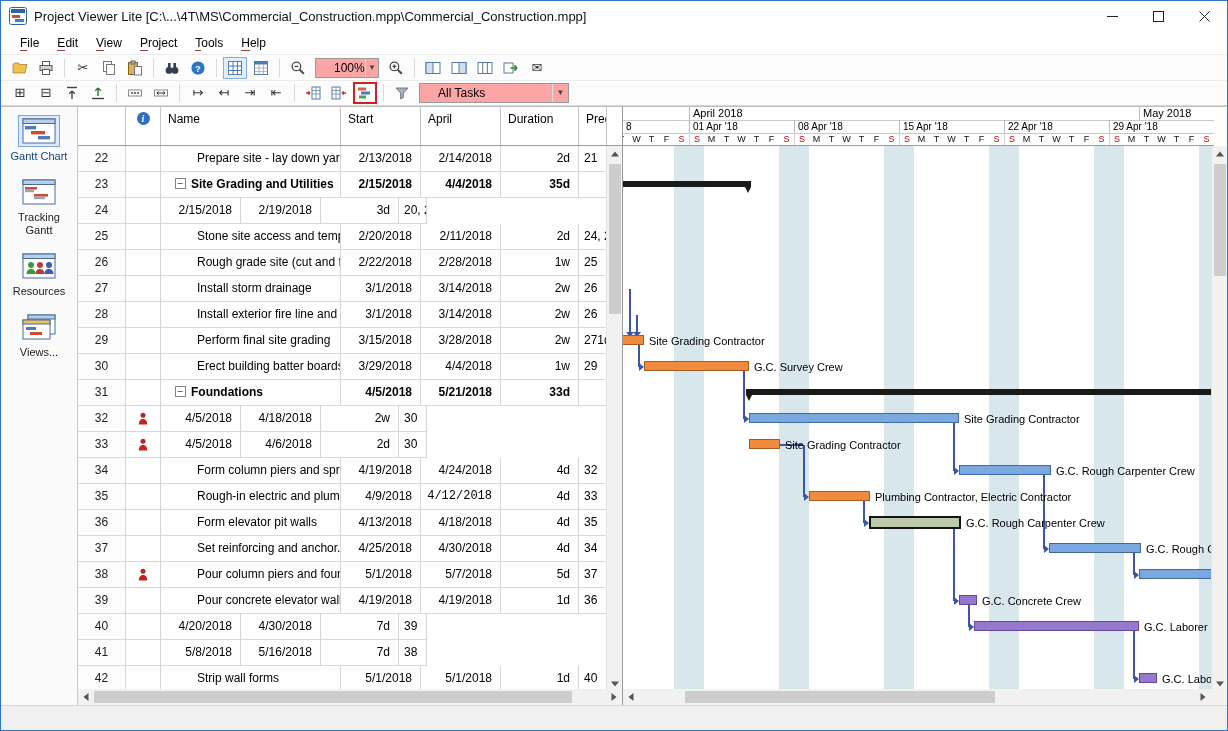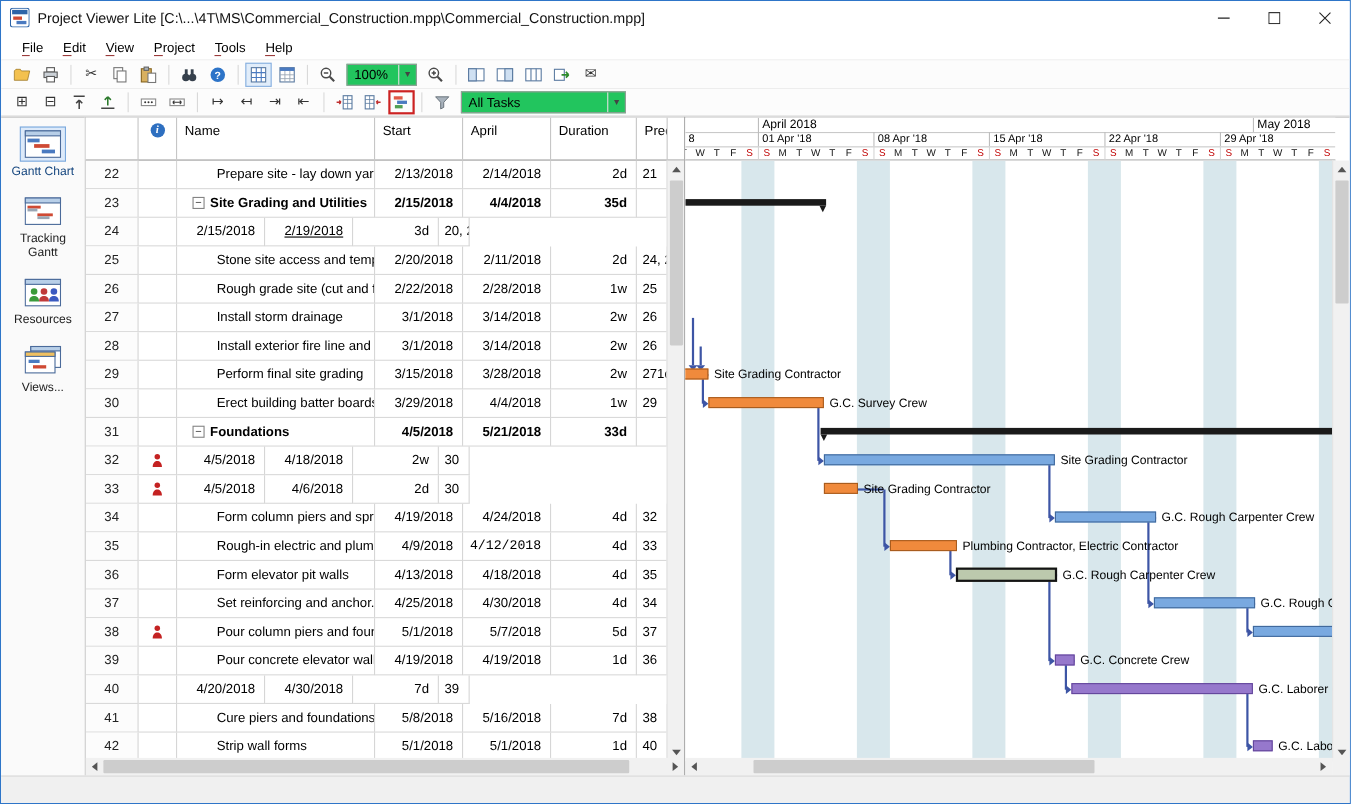--- a/index.html
+++ b/index.html
@@ -15,21 +15,21 @@
 .mu{border-bottom:1px solid #9b3b3b}
 .tb{position:absolute;left:0;right:0;background:#fcfcfc;display:flex;align-items:center;padding-left:6px}
 .tb1{top:54px;height:26px;border-bottom:1px solid #ededed}
 .tb2{top:80px;height:25px;border-bottom:1px solid #d6d6d6}
 .tbtn{width:24px;height:22px;display:inline-flex;align-items:center;justify-content:center;border:1px solid transparent;margin:0 1px;cursor:default}
 .tbtn svg{width:16px;height:16px}
 .tbtn.pressed{border:1px solid #86aede;background:#e1edfa}
 .tbtn.crit{border:2px solid #cc2222}
 .glyph{font-size:13px;color:#333;font-family:"DejaVu Sans",sans-serif;line-height:16px}
 .tbsep{width:1px;height:18px;background:#d9d9d9;margin:0 5px}
-.combo{height:20px;border:1px solid #9a9a9a;background:#22c55e;font-size:12px;display:inline-flex;align-items:center;padding-left:6px;margin:0 4px;color:#000}
+.combo{height:20px;border:1px solid #9a9a9a;background:#fca5a5;font-size:12px;display:inline-flex;align-items:center;padding-left:18px;margin:0 4px;color:#000}
 .combo .caret{margin-left:auto;width:16px;text-align:center;color:#444;font-size:8px;border-left:1px solid #e0e0e0;line-height:18px}
 .zoom-combo{width:64px}
 .filter-combo{width:150px}
 .sidebar{position:absolute;top:105px;left:0;width:76px;bottom:25px;background:#fafafa;border-top:1px solid #c0c0c0;display:flex;flex-direction:column;align-items:center;padding-top:8px}
 .sb-item{display:flex;flex-direction:column;align-items:center;margin-bottom:13px}
 .sb-icon{width:42px;height:32px;display:flex;align-items:center;justify-content:center;border:1px solid transparent}
 .sb-icon svg{width:34px;height:26px}
 .sb-item.selected .sb-icon{border:1px solid #7aa8dc;background:#ddeafa}
 .sb-label{font-size:11px;color:#222;margin-top:3px;text-align:center;width:70px;line-height:13px}
 .sb-item.selected .sb-label{color:#14457e}
@@ -403,21 +403,21 @@
           <div class="tcell tname tname-sum" style="width: 180px;"><span class="collapse-box">−</span><span>Site Grading and Utilities</span></div>
           <div class="tcell tr-right bold" style="width: 80px;">2/15/2018</div>
           <div class="tcell tr-right bold" style="width: 80px;">4/4/2018</div>
           <div class="tcell tr-right bold" style="width: 78px;">35d</div>
           <div class="tcell tpred" style="width: 28px;"></div>
         </div>
         <div class="trow">
           <div class="tcell tnum" style="width: 48px;">24</div>
           <div class="tcell tinfo" style="width: 35px;"></div>
           <div class="tcell tr-right" style="width: 80px;">2/15/2018</div>
-          <div class="tcell tr-right" style="width: 80px; text-decoration: underline;">2/19/2018</div>
+          <div class="tcell tr-right" style="width: 80px;">2/19/2018</div>
           <div class="tcell tr-right" style="width: 78px;">3d</div>
           <div class="tcell tpred" style="width: 28px;">20, 22</div>
         </div>
         <div class="trow">
           <div class="tcell tnum" style="width: 48px;">25</div>
           <div class="tcell tinfo" style="width: 35px;"></div>
           <div class="tcell tname" style="width: 180px;"><span>Stone site access and temp...</span></div>
           <div class="tcell tr-right" style="width: 80px;">2/20/2018</div>
           <div class="tcell tr-right" style="width: 80px;">2/11/2018</div>
           <div class="tcell tr-right" style="width: 78px;">2d</div>
@@ -572,21 +572,20 @@
           <div class="tcell tnum" style="width: 48px;">40</div>
           <div class="tcell tinfo" style="width: 35px;"></div>
           <div class="tcell tr-right" style="width: 80px;">4/20/2018</div>
           <div class="tcell tr-right" style="width: 80px;">4/30/2018</div>
           <div class="tcell tr-right" style="width: 78px;">7d</div>
           <div class="tcell tpred" style="width: 28px;">39</div>
         </div>
         <div class="trow">
           <div class="tcell tnum" style="width: 48px;">41</div>
           <div class="tcell tinfo" style="width: 35px;"></div>
-          <div class="tcell tname" style="width: 180px;"><span>Cure piers and foundations</span></div>
           <div class="tcell tr-right" style="width: 80px;">5/8/2018</div>
           <div class="tcell tr-right" style="width: 80px;">5/16/2018</div>
           <div class="tcell tr-right" style="width: 78px;">7d</div>
           <div class="tcell tpred" style="width: 28px;">38</div>
         </div>
         <div class="trow">
           <div class="tcell tnum" style="width: 48px;">42</div>
           <div class="tcell tinfo" style="width: 35px;"></div>
           <div class="tcell tname" style="width: 180px;"><span>Strip wall forms</span></div>
           <div class="tcell tr-right" style="width: 80px;">5/1/2018</div>

